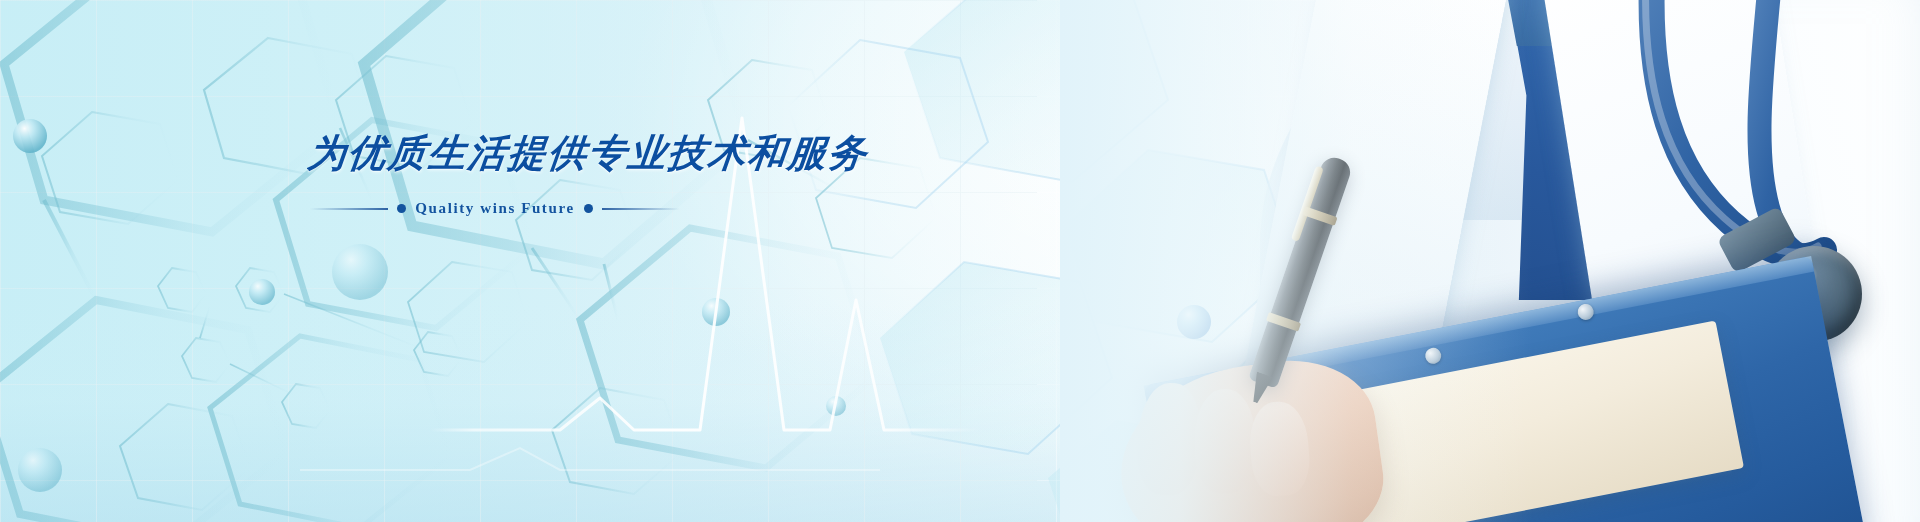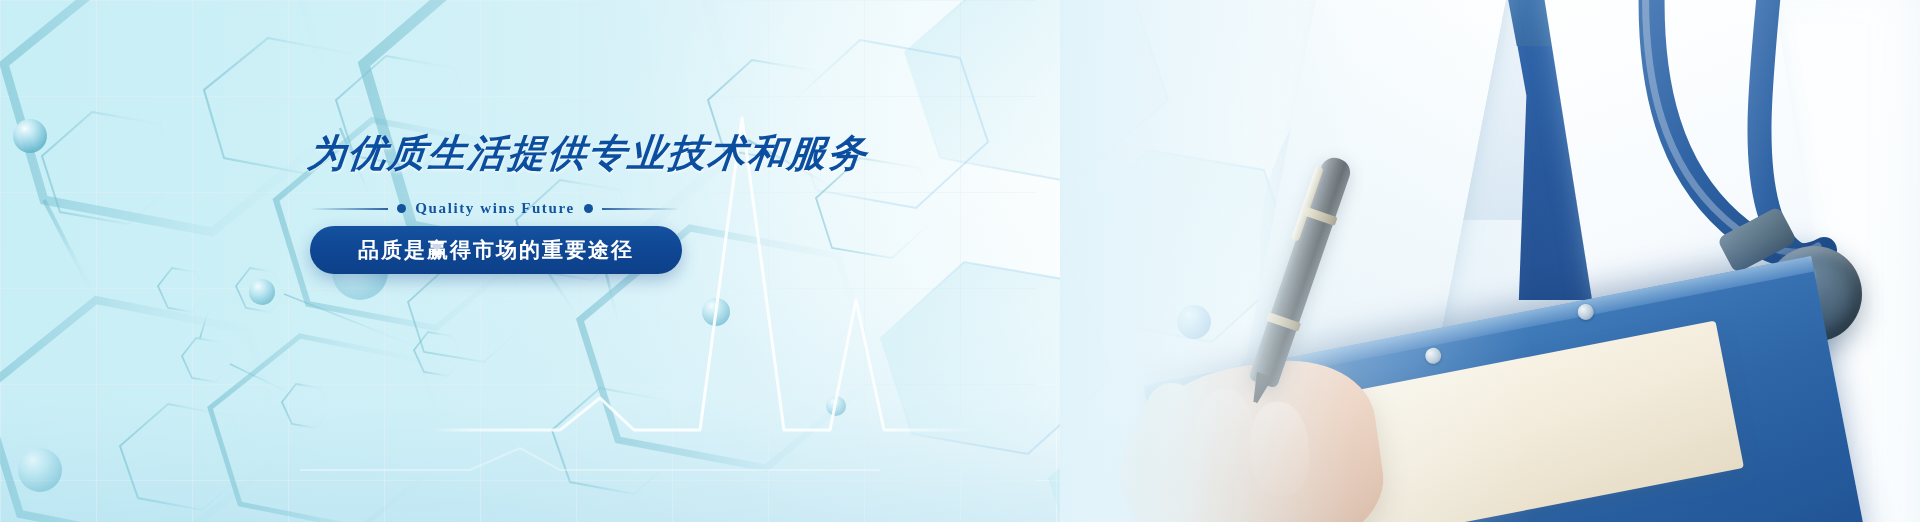--- a/index.html
+++ b/index.html
@@ -420,16 +420,15 @@
     <div class="headline">为优质生活提供专业技术和服务</div>
 
     <div class="subrow">
       <span class="subline"></span>
       <span class="subdot"></span>
       <span class="subtext">Quality wins Future</span>
       <span class="subdot"></span>
       <span class="subline right"></span>
     </div>
 
-    <button class="cta">品质是赢得市场的重要途径</button>
   </div>
 
 </div>
 
 </body></html>

